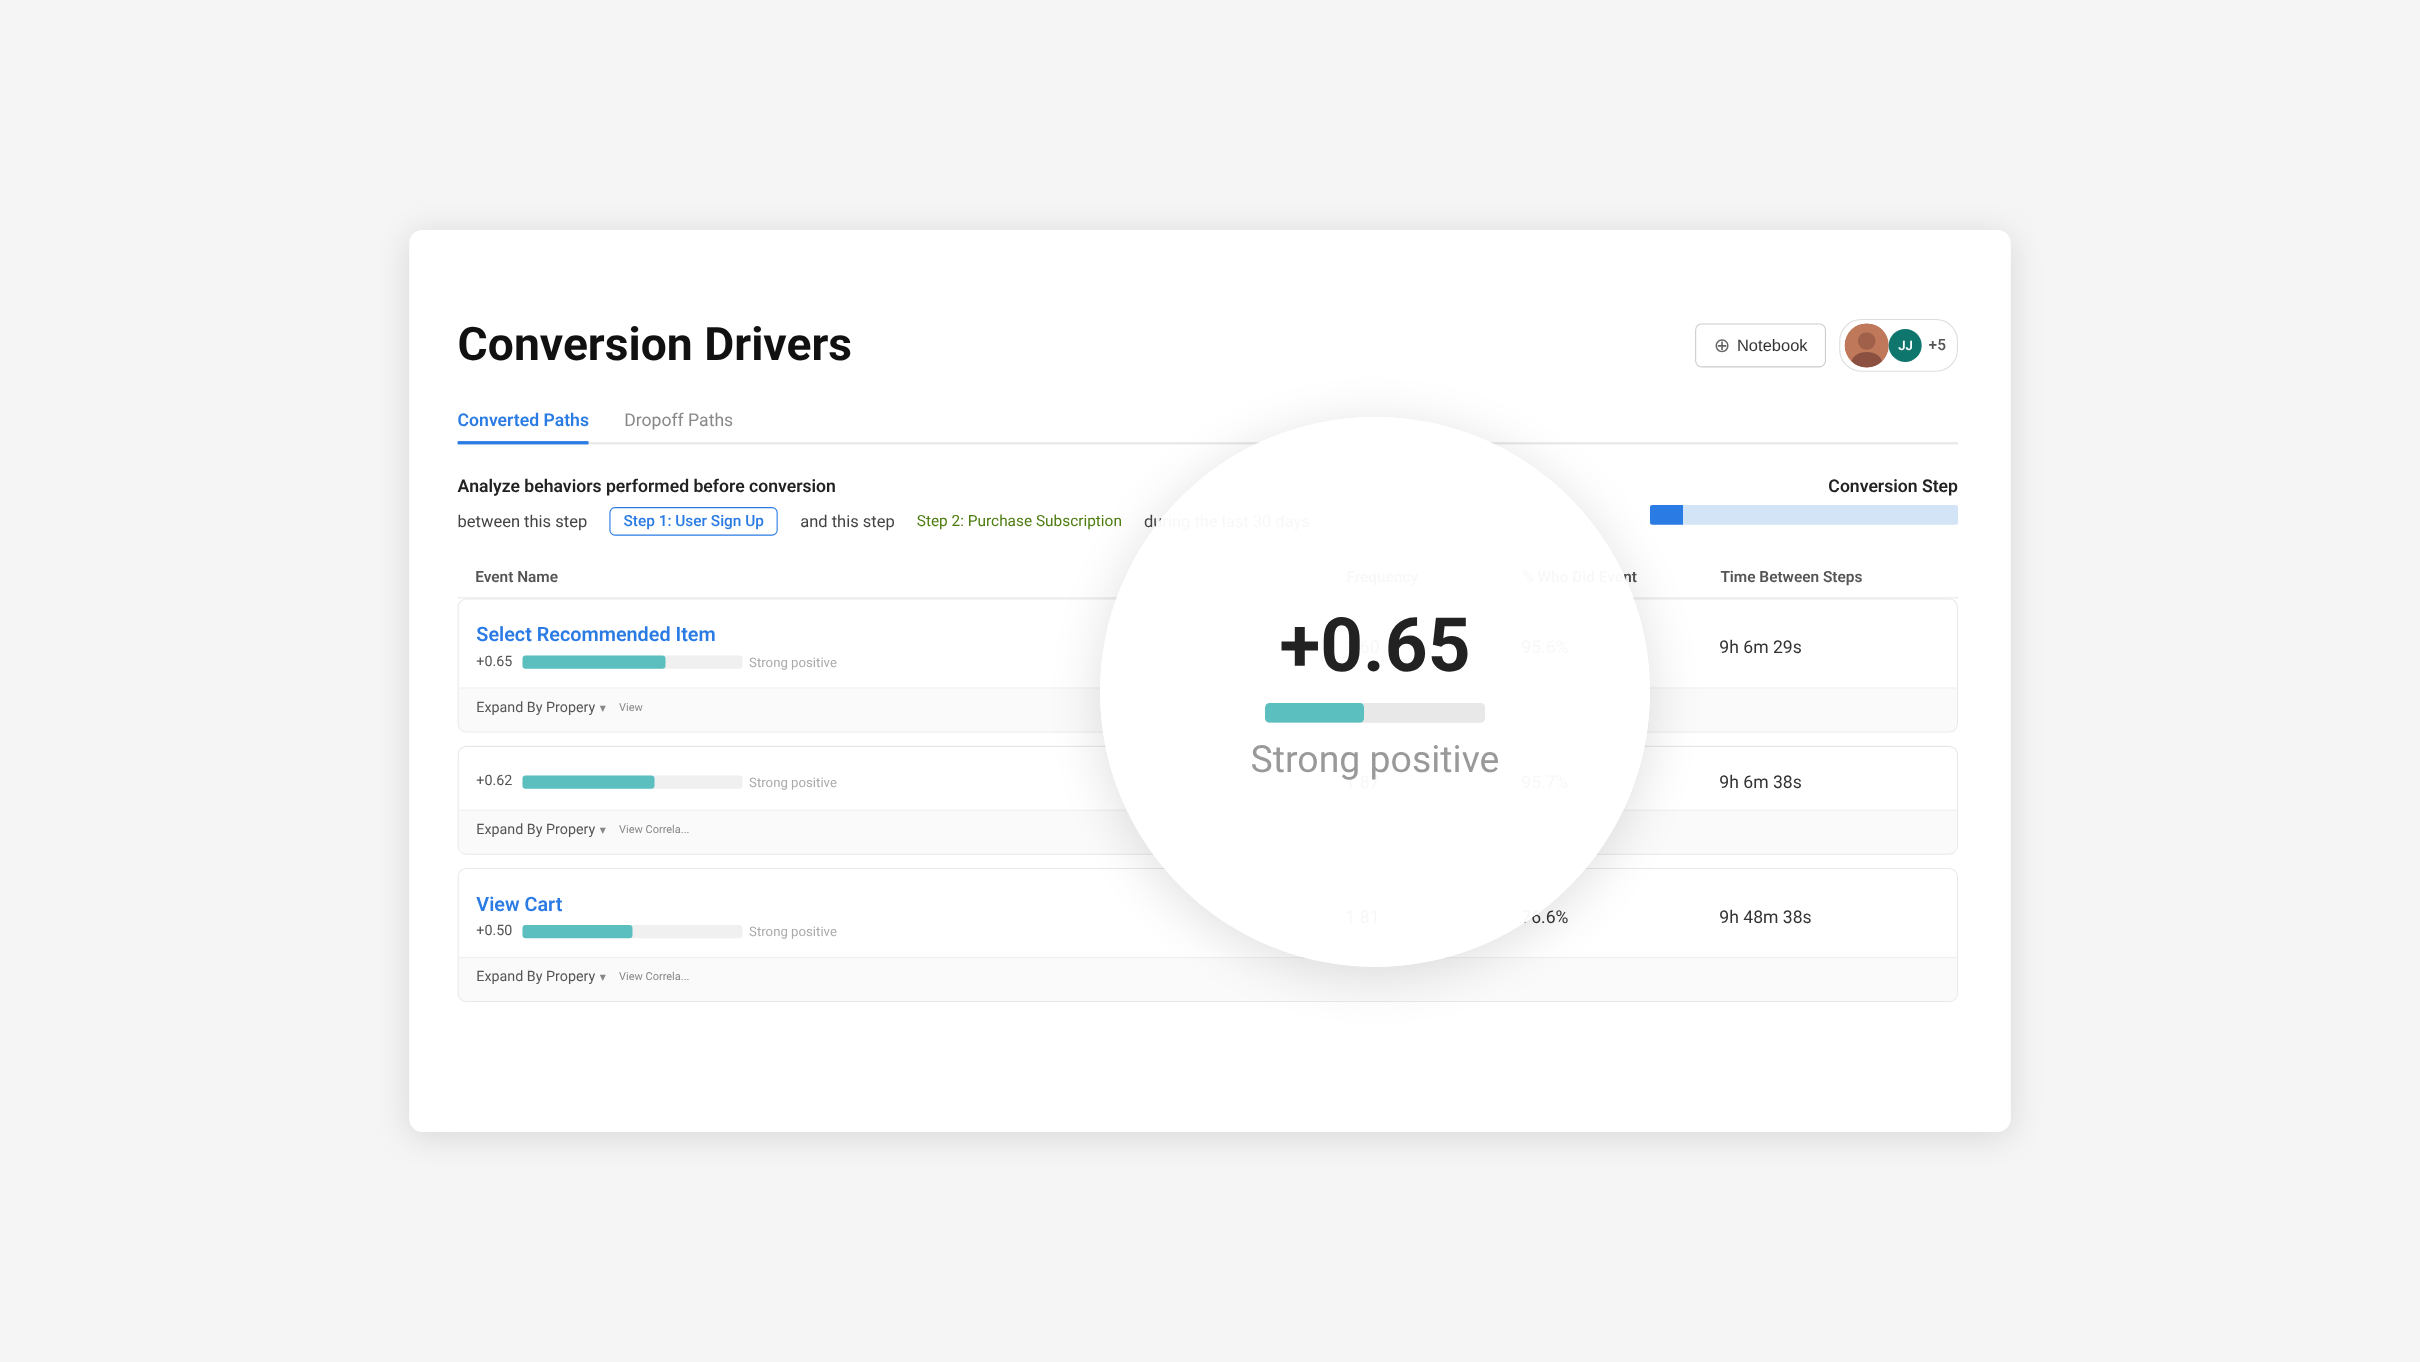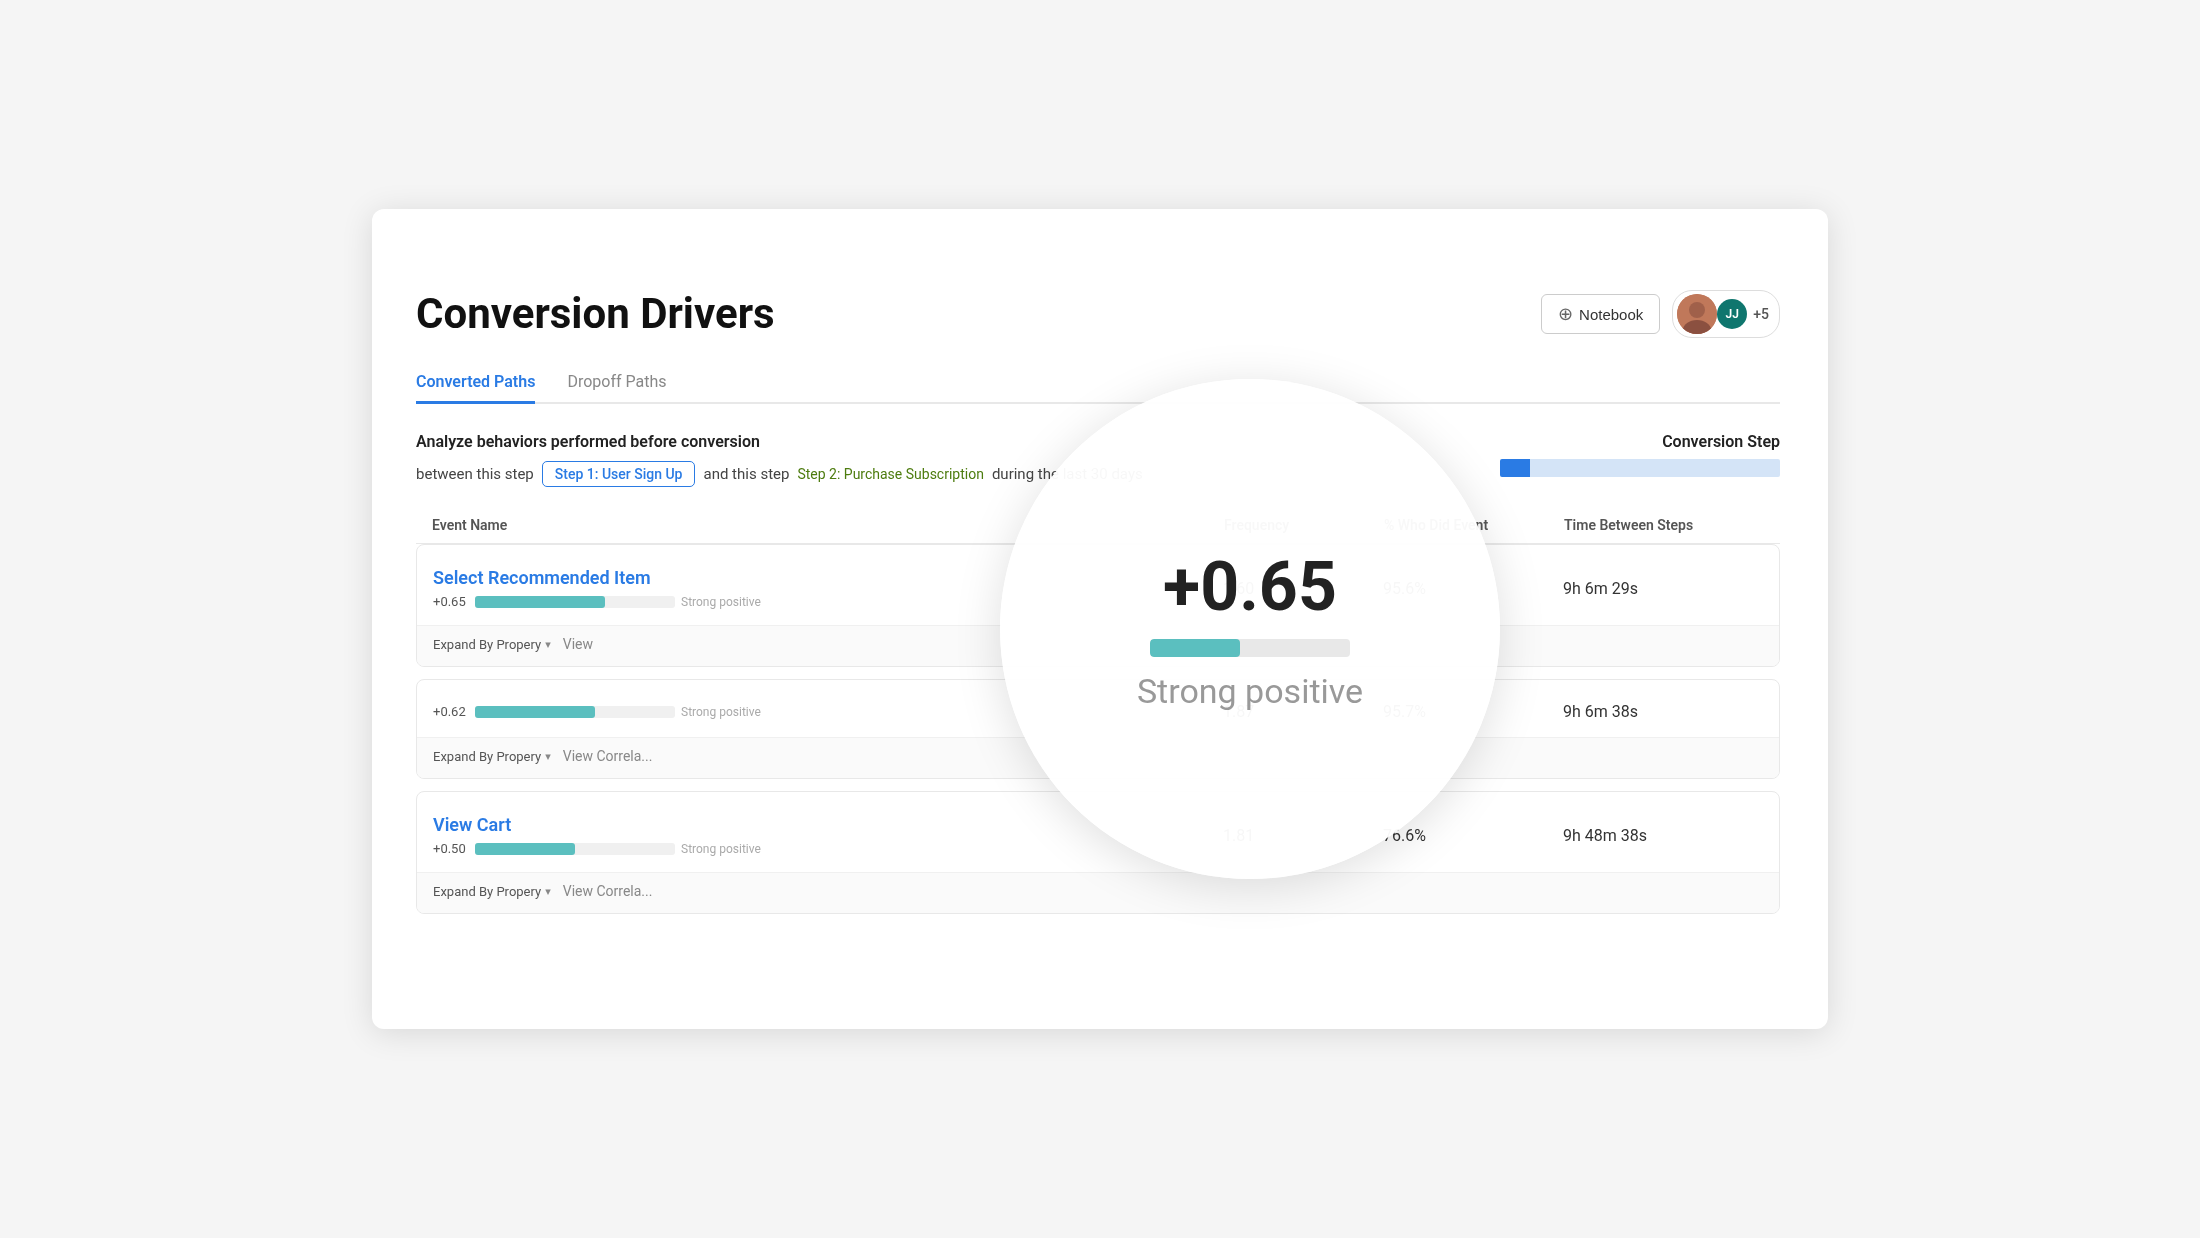--- a/index.html
+++ b/index.html
@@ -131,21 +131,21 @@
       gap: 10px;
     }
     .filter-label {
       font-size: 16px;
       font-weight: 600;
       color: #222;
     }
     .filter-row {
       display: flex;
       align-items: center;
-      gap: 8px;
+      gap: 20px;
       font-size: 15px;
       color: #444;
       flex-wrap: wrap;
     }
     .step-badge {
       border: 1.5px solid #2a7be4;
       border-radius: 5px;
       padding: 4px 12px;
       font-size: 14px;
       color: #2a7be4;
@@ -275,21 +275,21 @@
       gap: 4px;
       cursor: pointer;
       font-size: 13px;
       color: #555;
     }
     .expand-dropdown .chevron {
       font-size: 11px;
       color: #888;
     }
     .view-link {
-      font-size: 14px;
+      font-size: 10px;
       color: #888;
       cursor: pointer;
     }
 
     
     .tooltip-overlay {
       position: absolute;
       top: 50%;
       left: 50%;
       transform: translate(-20%, -48%);

